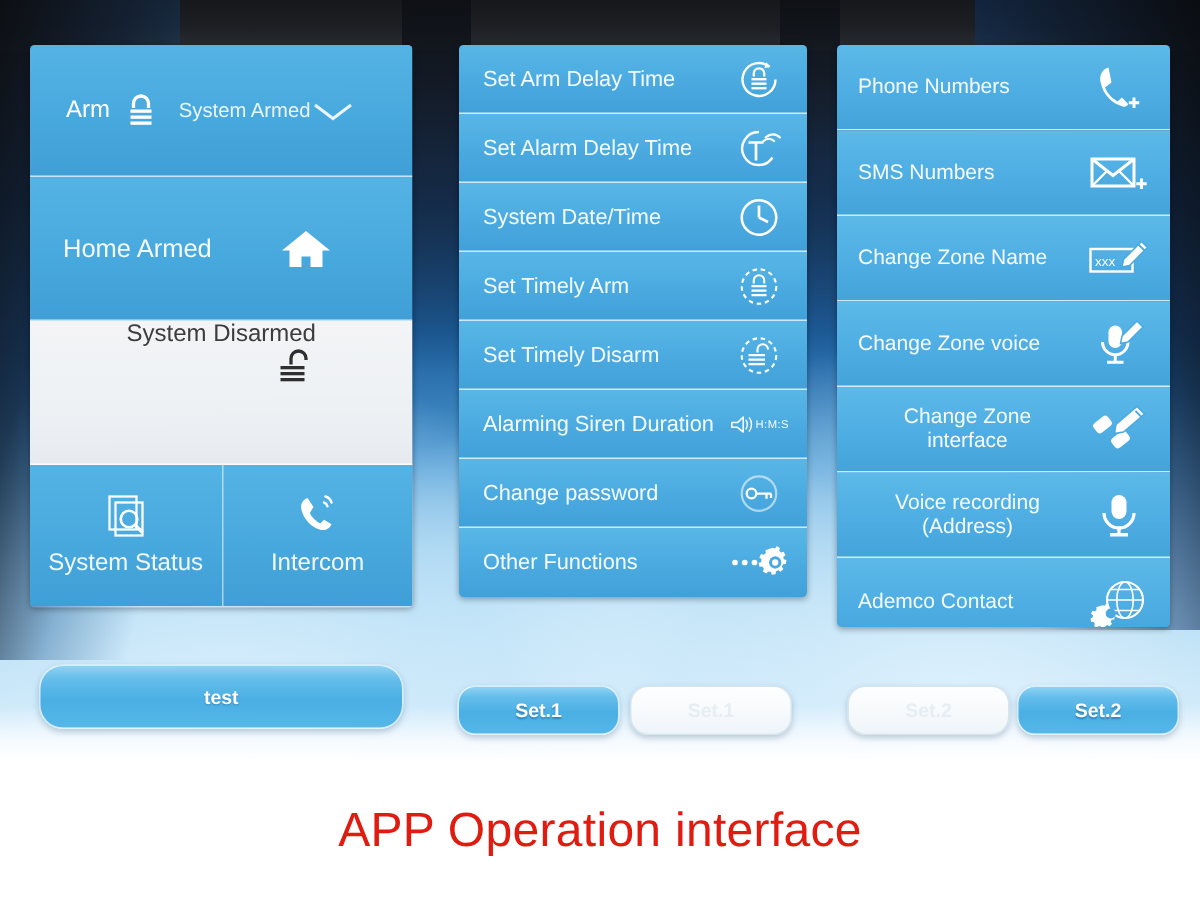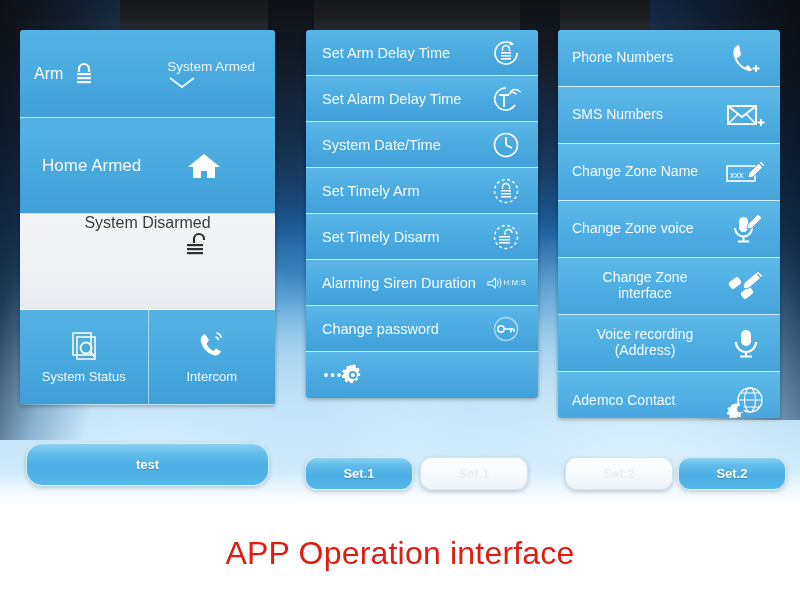--- a/index.html
+++ b/index.html
@@ -77,44 +77,44 @@
     background: linear-gradient(to bottom, #55b3e4 0%, #48a9de 55%, #3f9fd6 100%);
     border-bottom: 1px solid rgba(255,255,255,.65);
     display: flex; align-items: center;
     color: #ffffff;
   }
   .lrow.white {
     background: linear-gradient(to bottom, #f2f4f6 0%, #eef1f4 60%, #e7ebef 100%);
     color: #3a3a3a;
     flex-direction: column;
   }
-  #row-arm { height: 88px; padding: 0 14px; }
+  #row-arm { height: 88px; padding: 0 24px; }
   #row-home { height: 96px; padding: 0 22px; }
   #row-disarmed { height: 96px; padding: 0 26px; }
   #row-bottom { height: 94px; border-bottom: none; padding: 0; }
   .arm-left { display: flex; align-items: center; gap: 10px; }
   .armed-state {
-    margin-left: auto; margin-right: 6px;
-    display: flex; flex-direction: column; 
+    margin-left: auto; margin-right: 14px;
+    display: flex; flex-direction: row; 
     color: #eaf4fb; font-size: 13.5px;
   }
   .chev { margin-top: 2px; }
 
   .home-label { font-size: 17px; color: #f4fafd; }
   .home-icon { margin-left: auto; margin-right: 32px; }
 
   .dis-label { font-size: 16px; color: #3c3c3c; }
   .dis-icon { margin-left: auto; margin-right: 38px; }
 
   .half {
     flex: 1 1 50%; height: 100%;
     display: flex; flex-direction: column;
     align-items: center; justify-content: center;
     gap: 8px;
-    color: #f1f8fd; font-size: 13px;
+    color: #f1f8fd; font-size: 16px;
   }
   .half + .half { border-left: 1px solid rgba(255,255,255,.55); align-items: center; }
 
   
   #panel-mid { left: 306px; top: 30px; width: 232px; height: 368px; }
   .mrow {
     height: 46px;
     background: linear-gradient(to bottom, #59b6e6 0%, #4aaae0 55%, #40a0d8 100%);
     border-bottom: 1px solid rgba(255,255,255,.7);
     display: flex; align-items: center;
@@ -339,20 +339,21 @@
           <circle cx="15" cy="15" r="11.5" fill="none" stroke="rgba(255,255,255,.55)" stroke-width="1.5"></circle>
           <circle cx="10" cy="15" r="3.2" fill="none" stroke="#fff" stroke-width="1.5"></circle>
           <line x1="13" y1="15" x2="23" y2="15" stroke="#fff" stroke-width="1.5"></line>
           <line x1="20" y1="15" x2="20" y2="18.5" stroke="#fff" stroke-width="1.5"></line>
           <line x1="23" y1="15" x2="23" y2="18" stroke="#fff" stroke-width="1.5"></line>
         </svg>
       </span>
     </div>
 
     <div class="mrow">
+      <span class="mlabel">Other Functions</span>
       <span class="micon">
         <svg width="40" height="26" viewBox="0 0 40 26">
           <circle cx="4" cy="13" r="1.9" fill="#fff"></circle>
           <circle cx="10.5" cy="13" r="1.9" fill="#fff"></circle>
           <circle cx="17" cy="13" r="1.9" fill="#fff"></circle>
           <path d="M29 3.2l1.8.4.9-1.6 2.3 1.4-.6 1.7 1.3 1.3 1.7-.6 1.3 2.3-1.5 1 .3 1.8 1.8.5-.4 2.6-1.9.1-.8 1.7 1.1 1.5-1.9 1.8-1.6-1-1.6.9-.1 1.9-2.6.3-.6-1.8-1.8-.4-1.3 1.4-2.2-1.4.6-1.8-1-1.5-1.9.2-.6-2.6 1.8-.7.2-1.8-1.5-1.1 1.2-2.3 1.8.5 1.4-1.2-.3-1.9Z" fill="#fff"></path>
           <circle cx="30.8" cy="13" r="4.1" fill="#4aaae0"></circle>
           <circle cx="30.8" cy="13" r="2.1" fill="#fff"></circle>
         </svg>
       </span>

